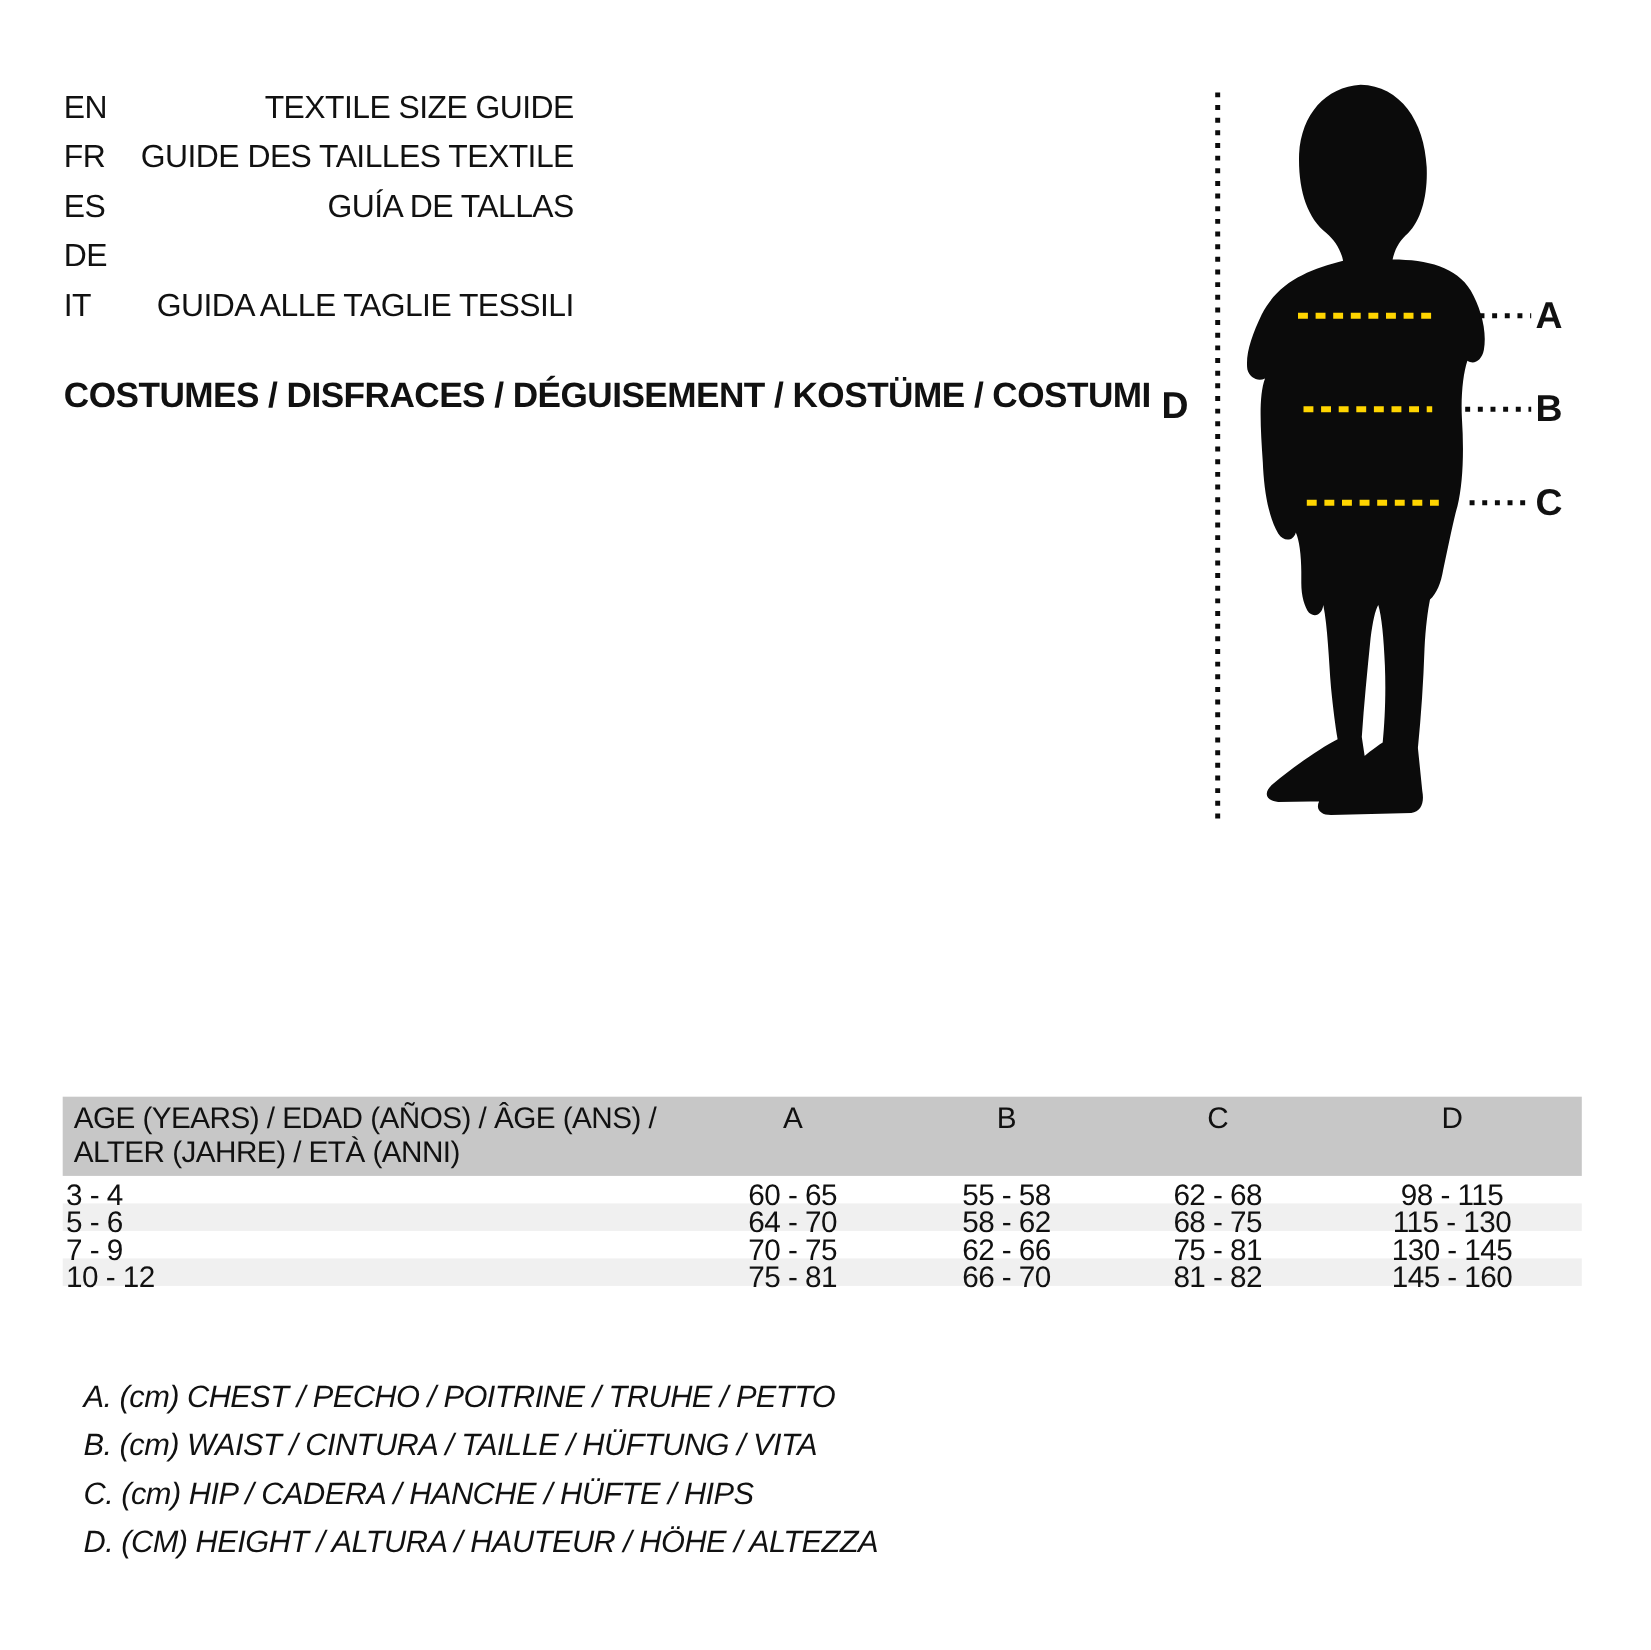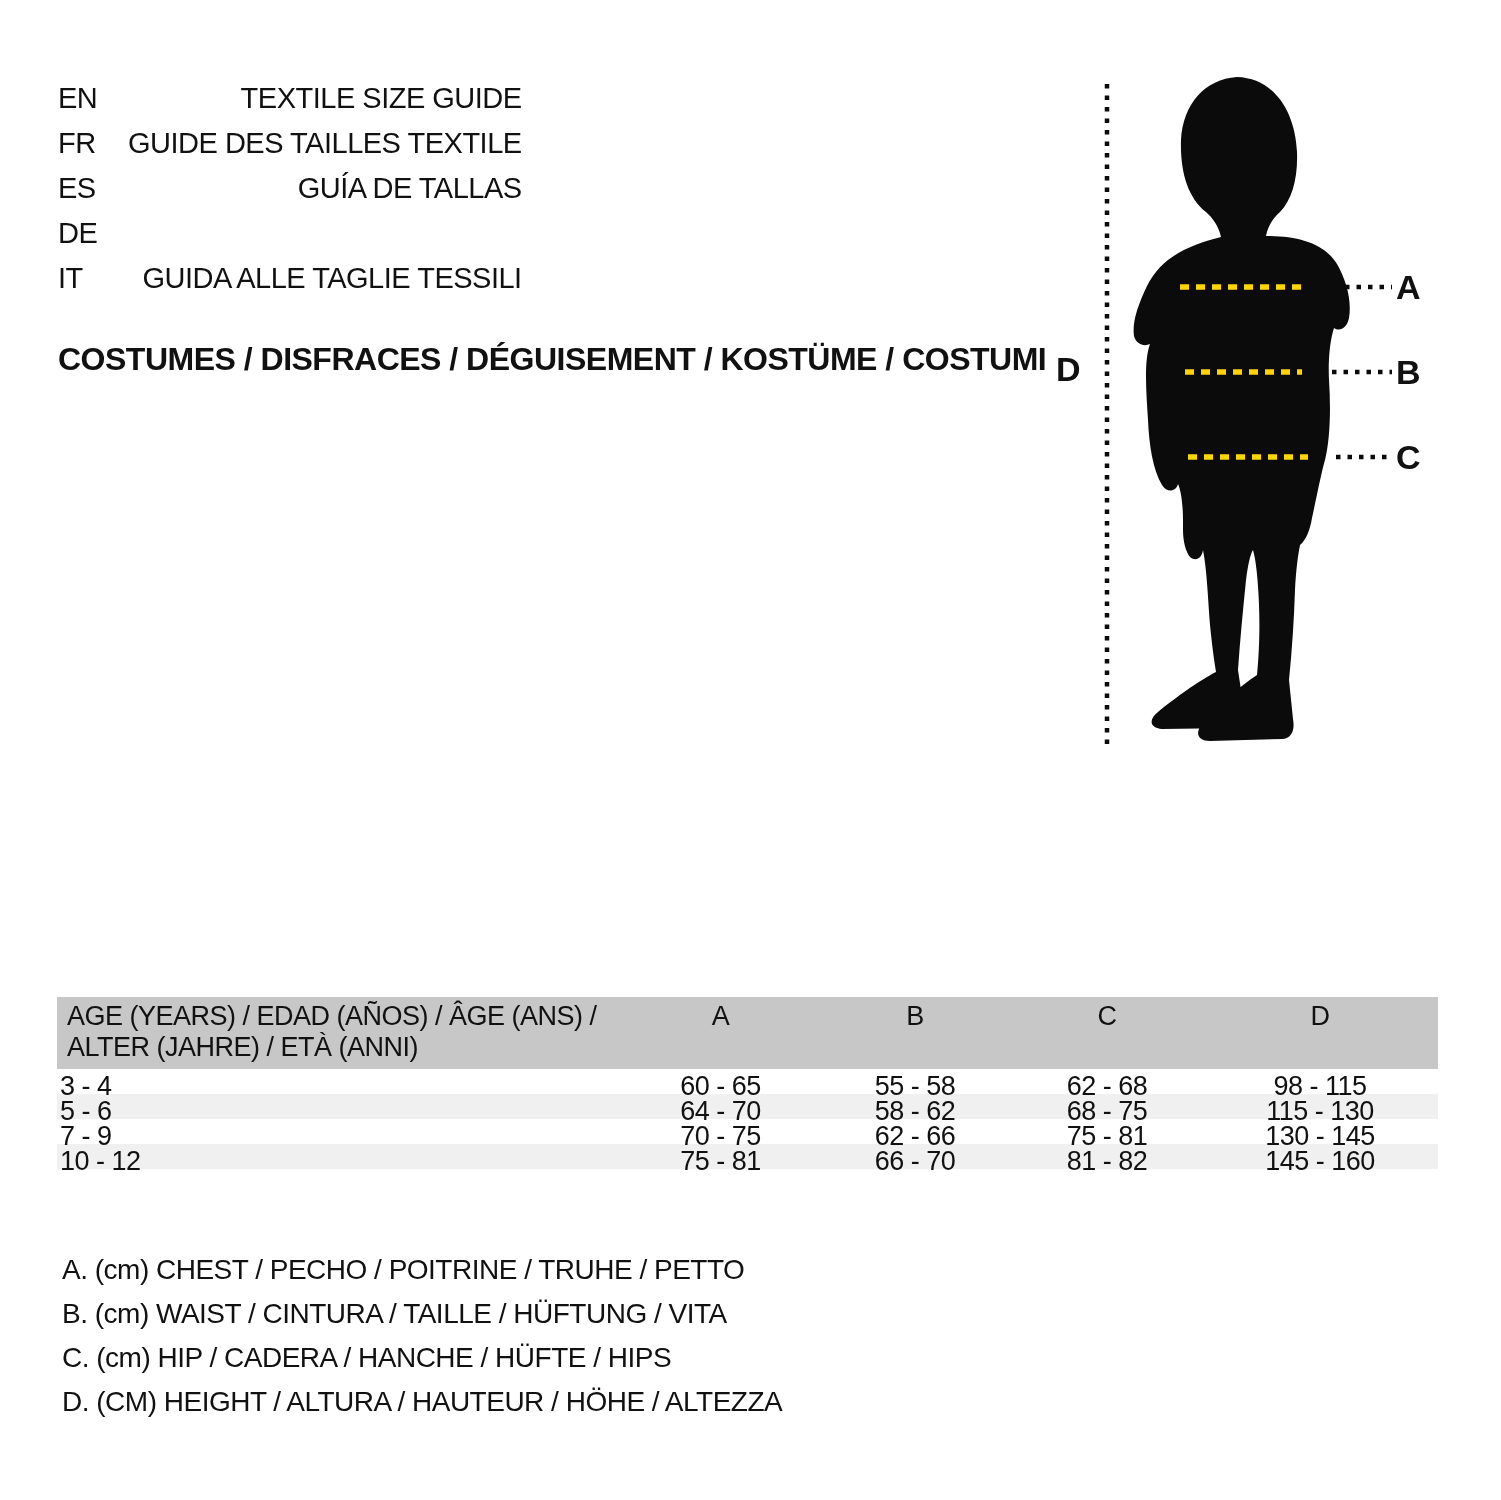--- a/index.html
+++ b/index.html
@@ -42,21 +42,21 @@
   .thead{background:var(--header-bg);height:72px;align-items:start;}
   .thead .cell{padding-top:4px;}
   .age-head{padding-left:10px;line-height:31px;}
   .col-head{text-align:center;}
   .trow{height:25px;align-items:center;}
   .trow .cell{display:flex;align-items:center;height:34.5px;}
   .trow .age-cell{padding-left:3px;}
   .trow .num-cell{justify-content:center;text-align:center;}
   .trow.alt{background:var(--row-alt);}
   
-  .legend{position:absolute;left:62px;top:1248px;}
+  .legend{position:absolute;left:76px;top:1248px;font-style:italic;}
   .legend-line{height:44px;display:flex;align-items:center;font-size:28px;white-space:nowrap;}
 </style>
 </head>
 <body>
 
 <div class="page">
 
   <div class="lang-list">
     <div class="lang-row">
       <span class="lang-code">EN</span>

